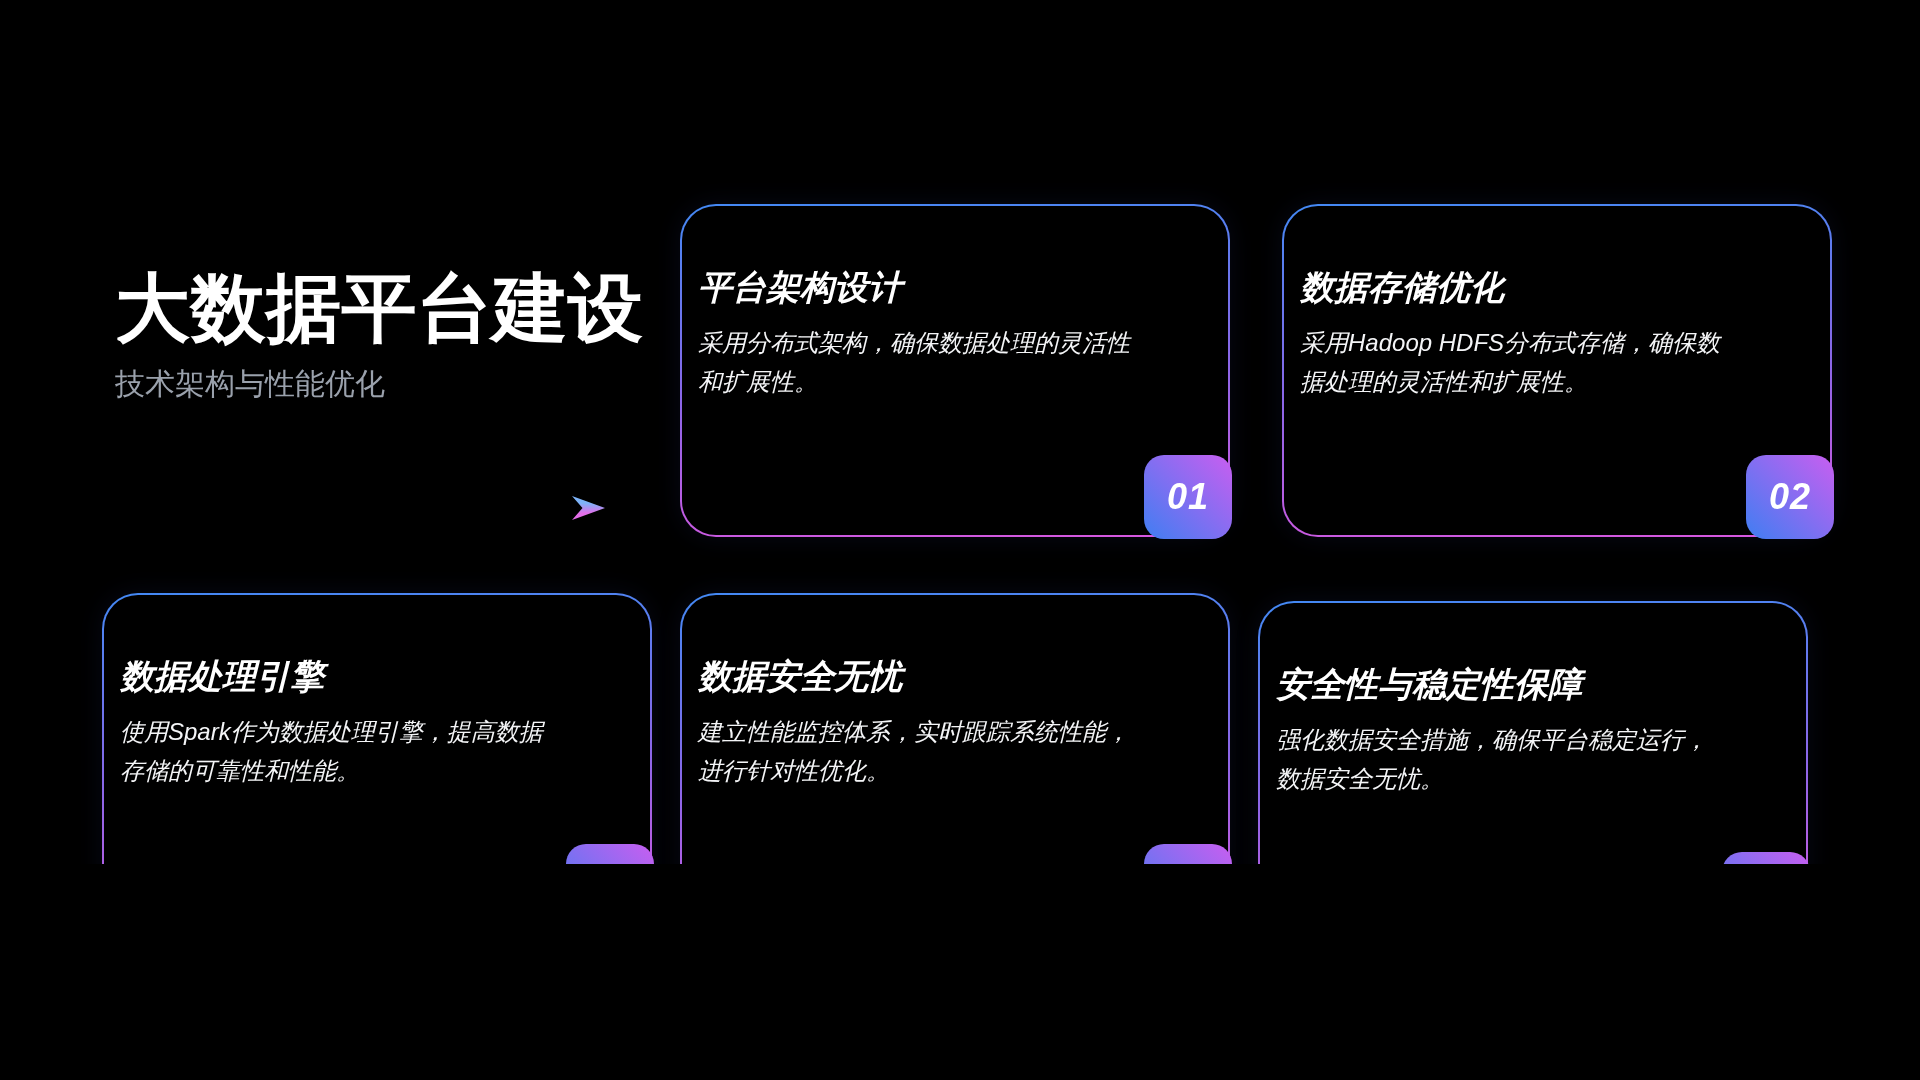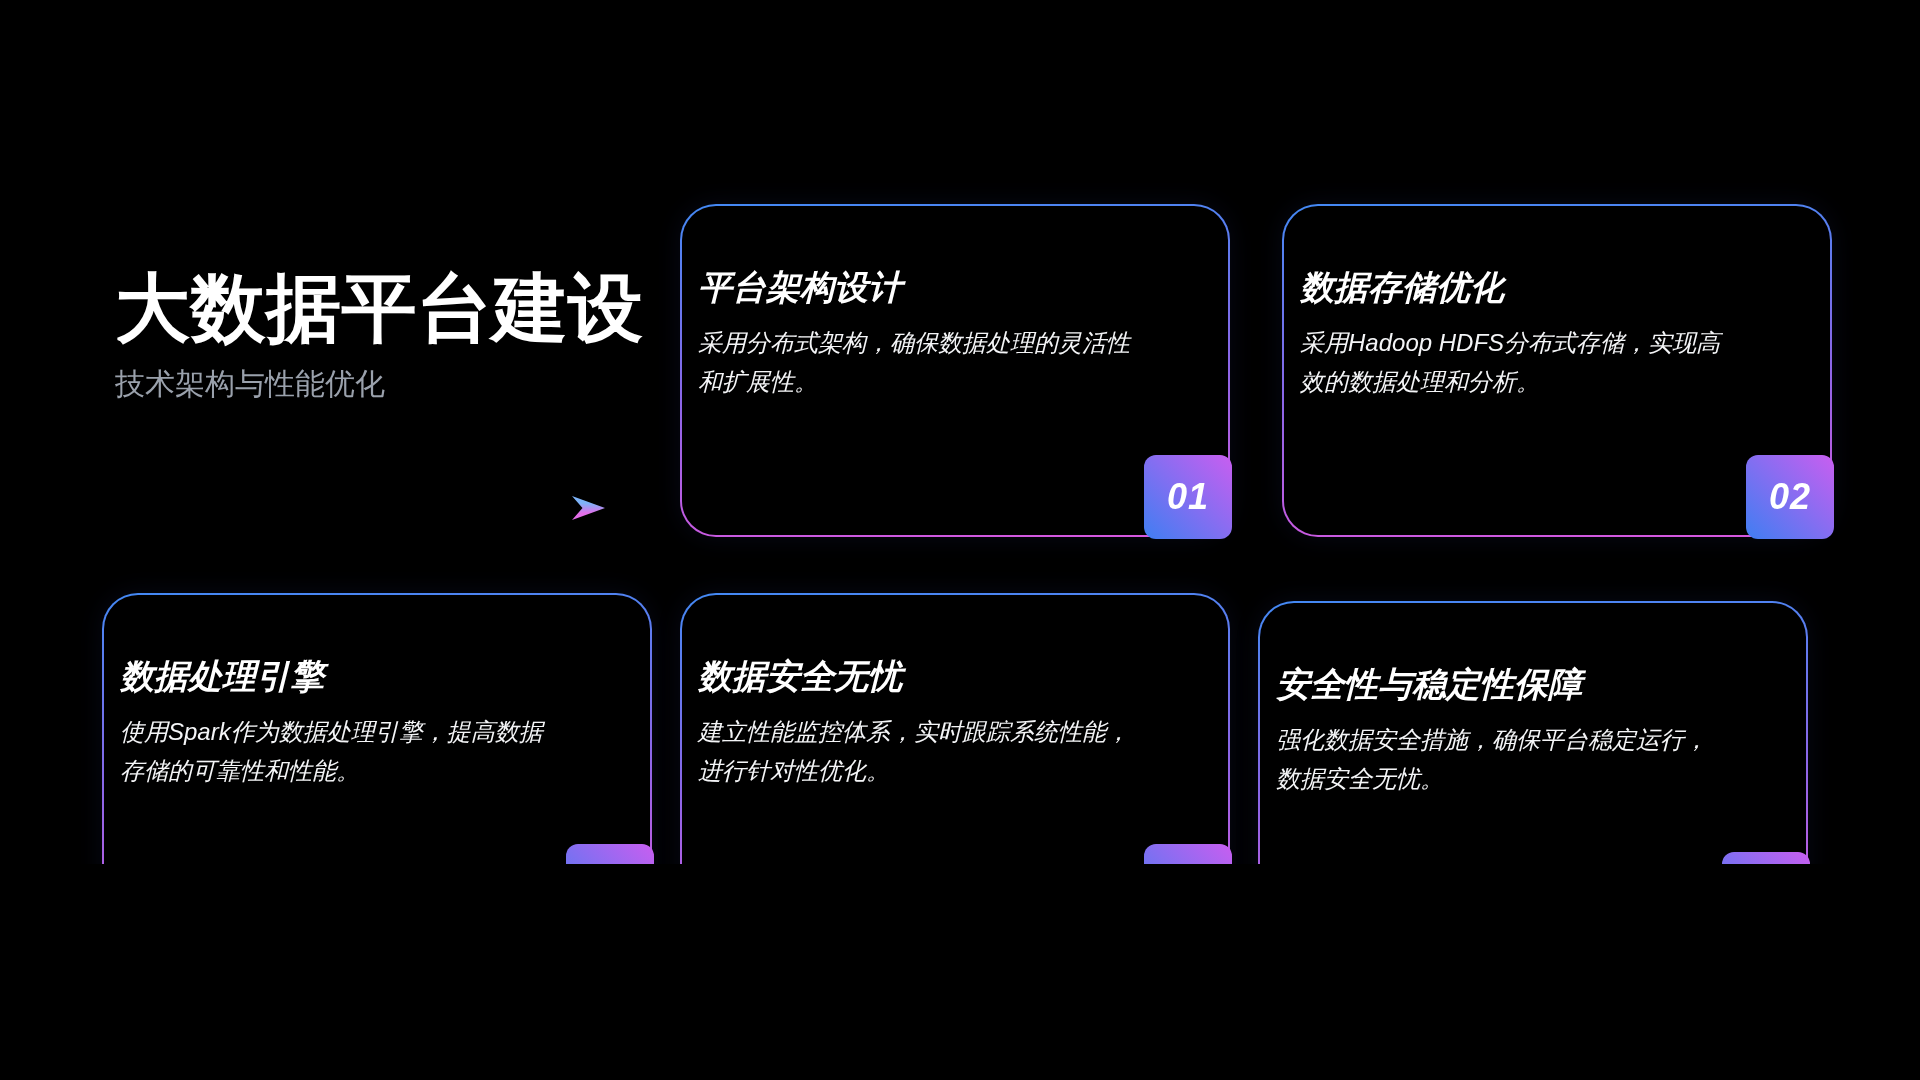--- a/index.html
+++ b/index.html
@@ -78,21 +78,21 @@
     line-height: 39px;
     color: #f4f5f7;
     max-width: 436px;
   }
   .badge {
     position: absolute;
     right: -4px;
     bottom: -4px;
     width: 88px;
     height: 84px;
-    border-radius: 12px;
+    border-radius: 20px;
     background: linear-gradient(45deg, var(--b-from), var(--b-to));
     display: flex;
     align-items: center;
     justify-content: center;
     font-size: 36px;
     font-weight: 700;
     color: #ffffff;
     letter-spacing: 1px;
   }
   
@@ -129,21 +129,21 @@
   </div>
 
   <div class="card pos-r1c2" style="--c-top:#4389f4; --c-mid:#8a67e8; --c-bot:#d957df;">
     <h3>平台架构设计</h3>
     <p>采用分布式架构，确保数据处理的灵活性和扩展性。</p>
     <div class="badge" style="--b-from:#3f7ef2; --b-to:#c95ef0;">01</div>
   </div>
 
   <div class="card pos-r1c3" style="--c-top:#4389f4; --c-mid:#8a67e8; --c-bot:#d957df;">
     <h3>数据存储优化</h3>
-    <p>采用Hadoop HDFS分布式存储，实现高效的数据处理和分析。</p>
+    <p>采用Hadoop HDFS分布式存储，确保数据处理的灵活性和扩展性。</p>
     <div class="badge" style="--b-from:#3f7ef2; --b-to:#c95ef0;">02</div>
   </div>
 
   <div class="card pos-r2c1" style="--c-top:#4389f4; --c-mid:#8a67e8; --c-bot:#d957df;">
     <h3>数据处理引擎</h3>
     <p>使用Spark作为数据处理引擎，提高数据存储的可靠性和性能。</p>
     <div class="badge" style="--b-from:#3f7ef2; --b-to:#c95ef0;">03</div>
   </div>
 
   <div class="card pos-r2c2" style="--c-top:#4389f4; --c-mid:#8a67e8; --c-bot:#d957df;">

